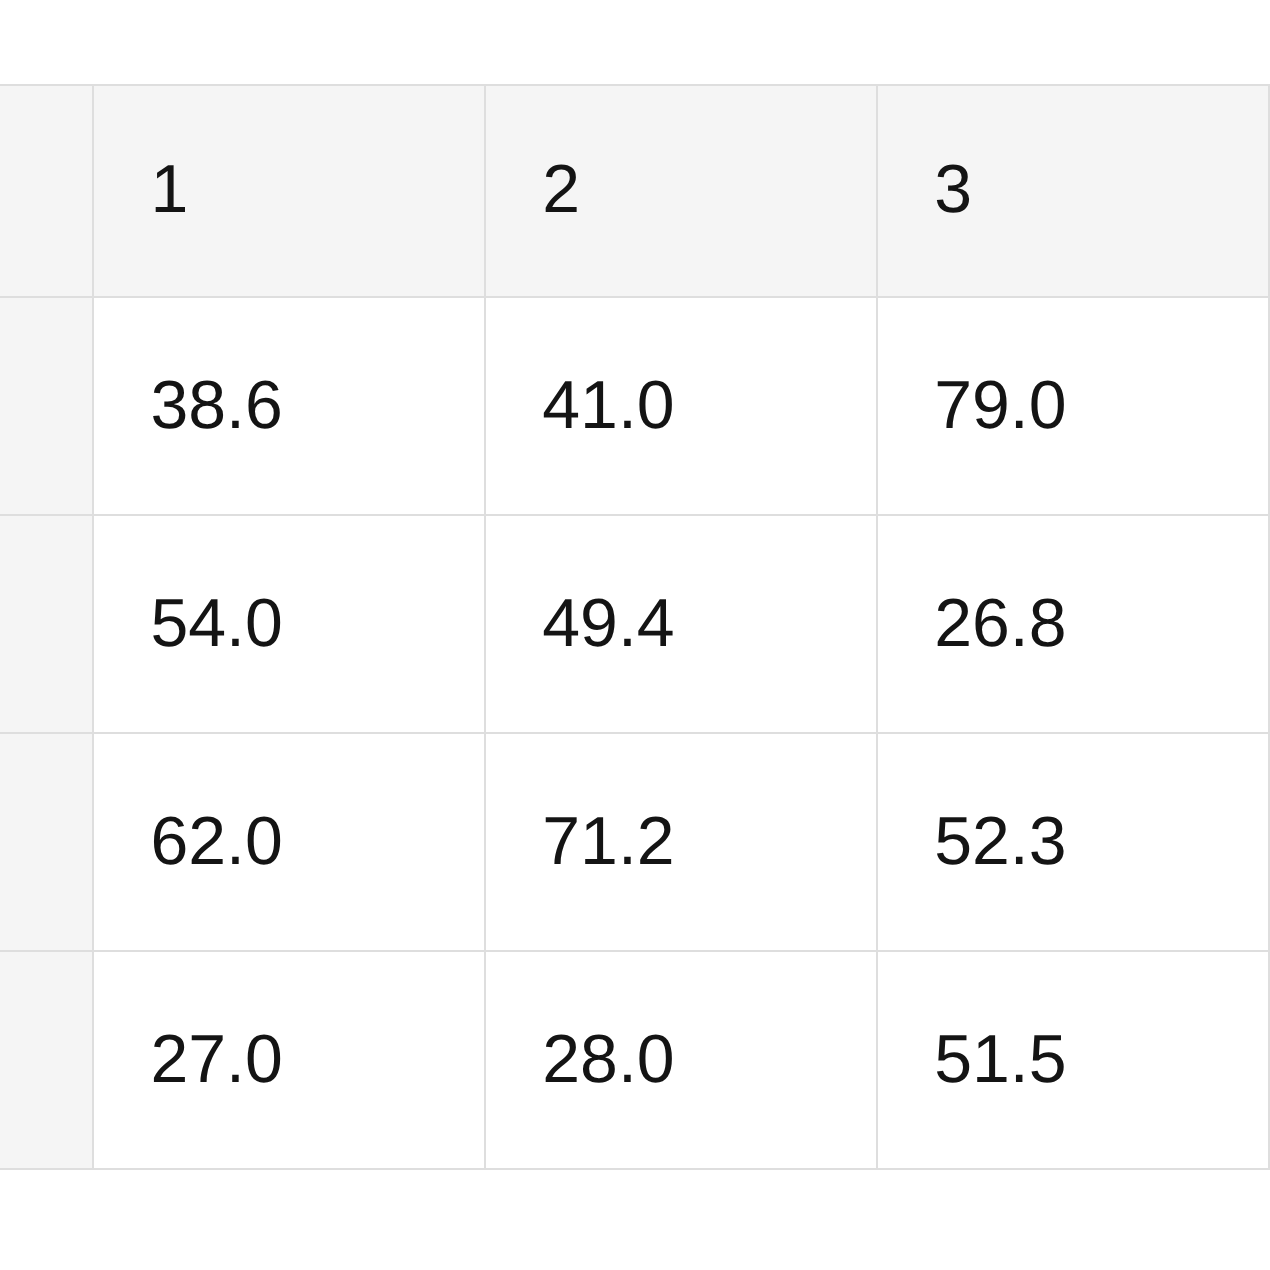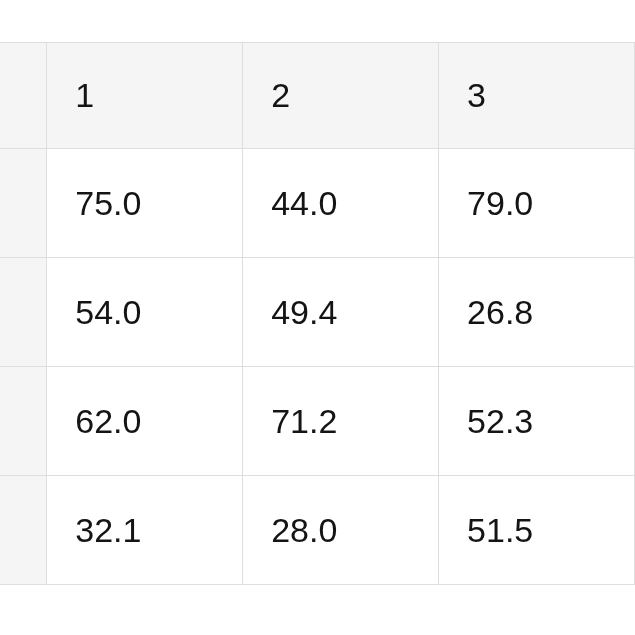--- a/index.html
+++ b/index.html
@@ -92,38 +92,38 @@
         <tr>
           <th class="corner-cell"></th>
           <th class="col-head">1</th>
           <th class="col-head">2</th>
           <th class="col-head">3</th>
         </tr>
       </thead>
       <tbody>
         <tr>
           <th class="row-head"></th>
-          <td class="data-cell">75.0</td>
-          <td class="data-cell">44.0</td>
+          <td class="data-cell">38.6</td>
+          <td class="data-cell">41.0</td>
           <td class="data-cell">79.0</td>
         </tr>
         <tr>
           <th class="row-head"></th>
           <td class="data-cell">54.0</td>
           <td class="data-cell">49.4</td>
           <td class="data-cell">26.8</td>
         </tr>
         <tr>
           <th class="row-head"></th>
           <td class="data-cell">62.0</td>
           <td class="data-cell">71.2</td>
           <td class="data-cell">52.3</td>
         </tr>
         <tr>
           <th class="row-head"></th>
-          <td class="data-cell">32.1</td>
+          <td class="data-cell">27.0</td>
           <td class="data-cell">28.0</td>
           <td class="data-cell">51.5</td>
         </tr>
       </tbody>
     </table>
   </div>
 </div>
 
 </body></html>

